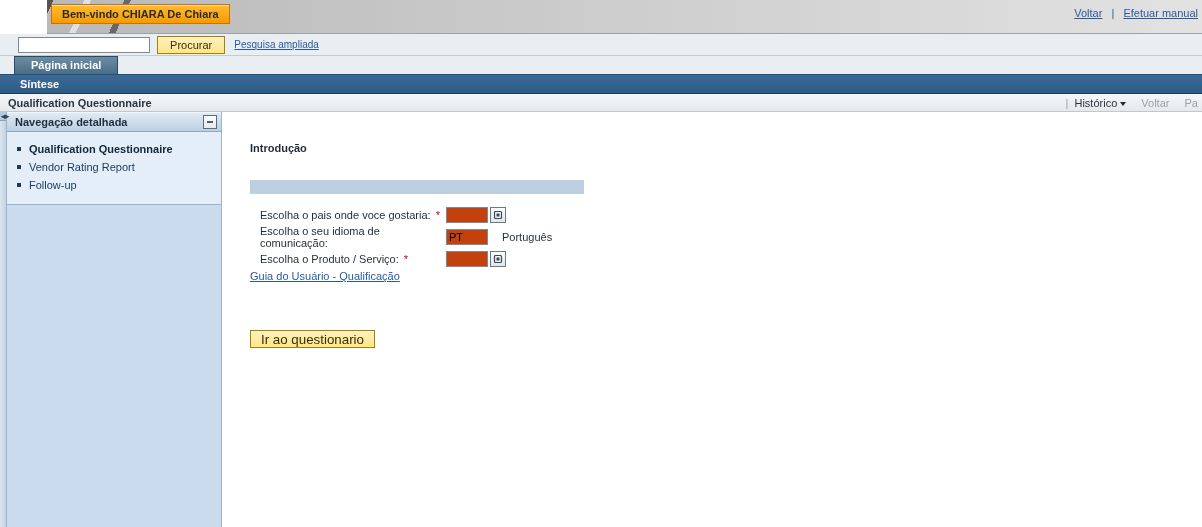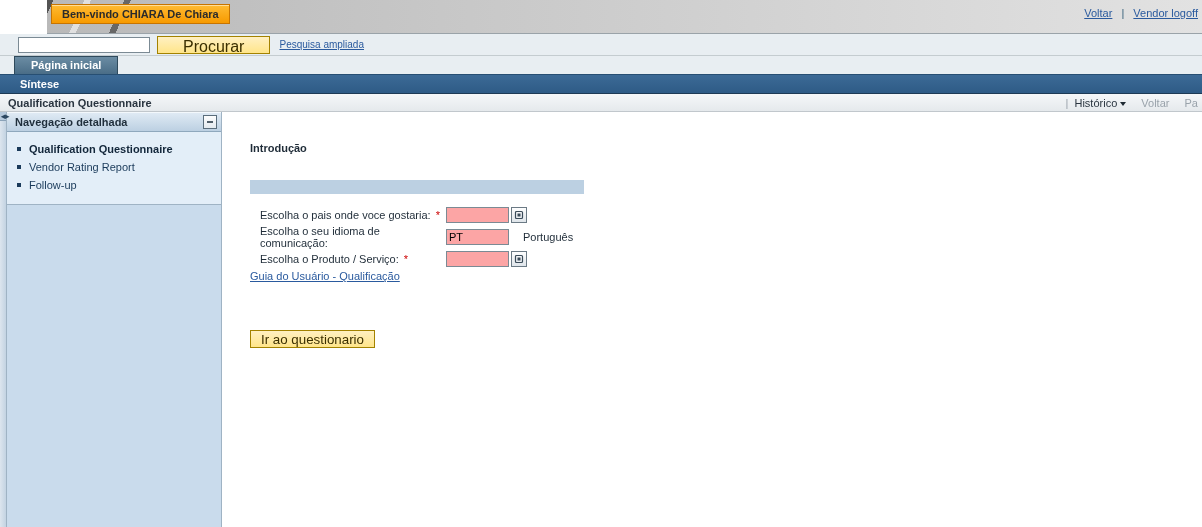--- a/index.html
+++ b/index.html
@@ -27,21 +27,21 @@
   .masthead-right { position:absolute; right:4px; top:7px; color:#2a5a9e; }
   .masthead-right a { color:#2a5a9e; text-decoration:underline; cursor:pointer; }
   .masthead-right .sep { color:#365f7a; margin:0 6px; }
 
   
   .searchrow { position:relative; height:22px; background:#e8eef2; border-bottom:1px solid #c4ccd0; padding-left:18px; }
   .searchrow input[type=text] { width:132px; height:16px; margin-top:3px; border:1px solid #7b8a94; background:#fff; }
   .btn-procurar {
     display:inline-block; vertical-align:top; margin:2px 0 0 4px; height:18px;
     background:linear-gradient(#fff0c2,#ffe58a); border:1px solid #a38200; color:#3b2f00;
-    padding:1px 25px; cursor:pointer; font-size:16px;
+    padding:1px 12px; cursor:pointer; font-size:11px;
   }
   .adv-search { color:#2a5a9e; text-decoration:underline; font-size:10px; margin-left:6px; cursor:pointer; position:relative; top:-2px;}
 
   
   .tabbar { height:18px; background:#e8eef2; border-bottom:0; }
   .tab {
     display:inline-block; height:18px; padding:2px 16px 0 16px;
     background:linear-gradient(#6b8ca3,#4a6d87);
     color:#fff; font-weight:bold; font-size:11px;
     border:1px solid #2f4a5c; border-bottom:none; margin-left:14px; cursor:pointer;
@@ -105,21 +105,21 @@
 
   
   .main { flex:1; background:#fff; overflow:auto; }
   .intro { margin:30px 0 0 28px; width:640px; }
   .intro h4 { margin:0 0 26px 0; font-size:11px; font-weight:bold; color:#1f2c38; }
   .form-grid { margin-top:10px; }
   .form-row { display:flex; align-items:center; height:22px; }
   .form-row .lbl { width:196px; padding-left:10px; color:#1f2c38; }
   .form-row .req { color:#c00; margin-left:2px; }
   .txt {
-    width:63px; height:16px; border:1px solid #7b8a94; background:#fca5a5; padding:0 2px; font-size:11px;
+    width:42px; height:16px; border:1px solid #7b8a94; background:#c2410c; padding:0 2px; font-size:11px;
   }
   .pick-btn {
     width:16px; height:16px; border:1px solid #6b7a85; margin-left:2px; background:linear-gradient(#fefefe,#dfe5ea);
     display:inline-flex; align-items:center; justify-content:center; cursor:pointer; vertical-align:top;
   }
   .lang-name { margin-left:14px; color:#1f2c38; }
   .manual-text { margin:56px 0 8px 0; color:#1f2c38; }
   .linky { color:#2a5a9e; text-decoration:underline; cursor:pointer; }
   .go-btn {
     display:inline-block; margin-top:48px; height:18px; padding:1px 10px;
@@ -130,21 +130,21 @@
   .selection-header { width:334px; height:14px; background:#bcd0e2; }
 </style>
 </head>
 <body>
 
 <div class="masthead">
   <div class="welcome-chip">Bem-vindo CHIARA De Chiara</div>
   <div class="masthead-right">
     <a>Voltar</a>
     <span class="sep">|</span>
-    <a>Vendor logoff</a>
+    <a>Efetuar manual</a>
   </div>
 </div>
 
 <div class="searchrow">
   <input type="text" value="" style="">
   <button class="btn-procurar">Procurar</button>
   <a class="adv-search">Pesquisa ampliada</a>
 </div>
 
 <div class="tabbar">

